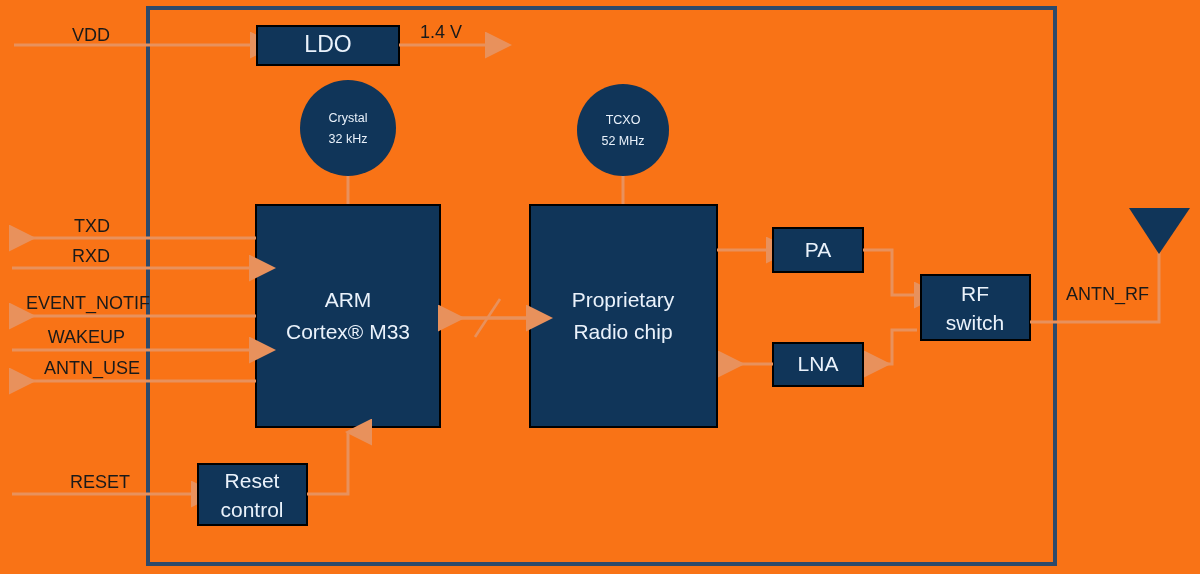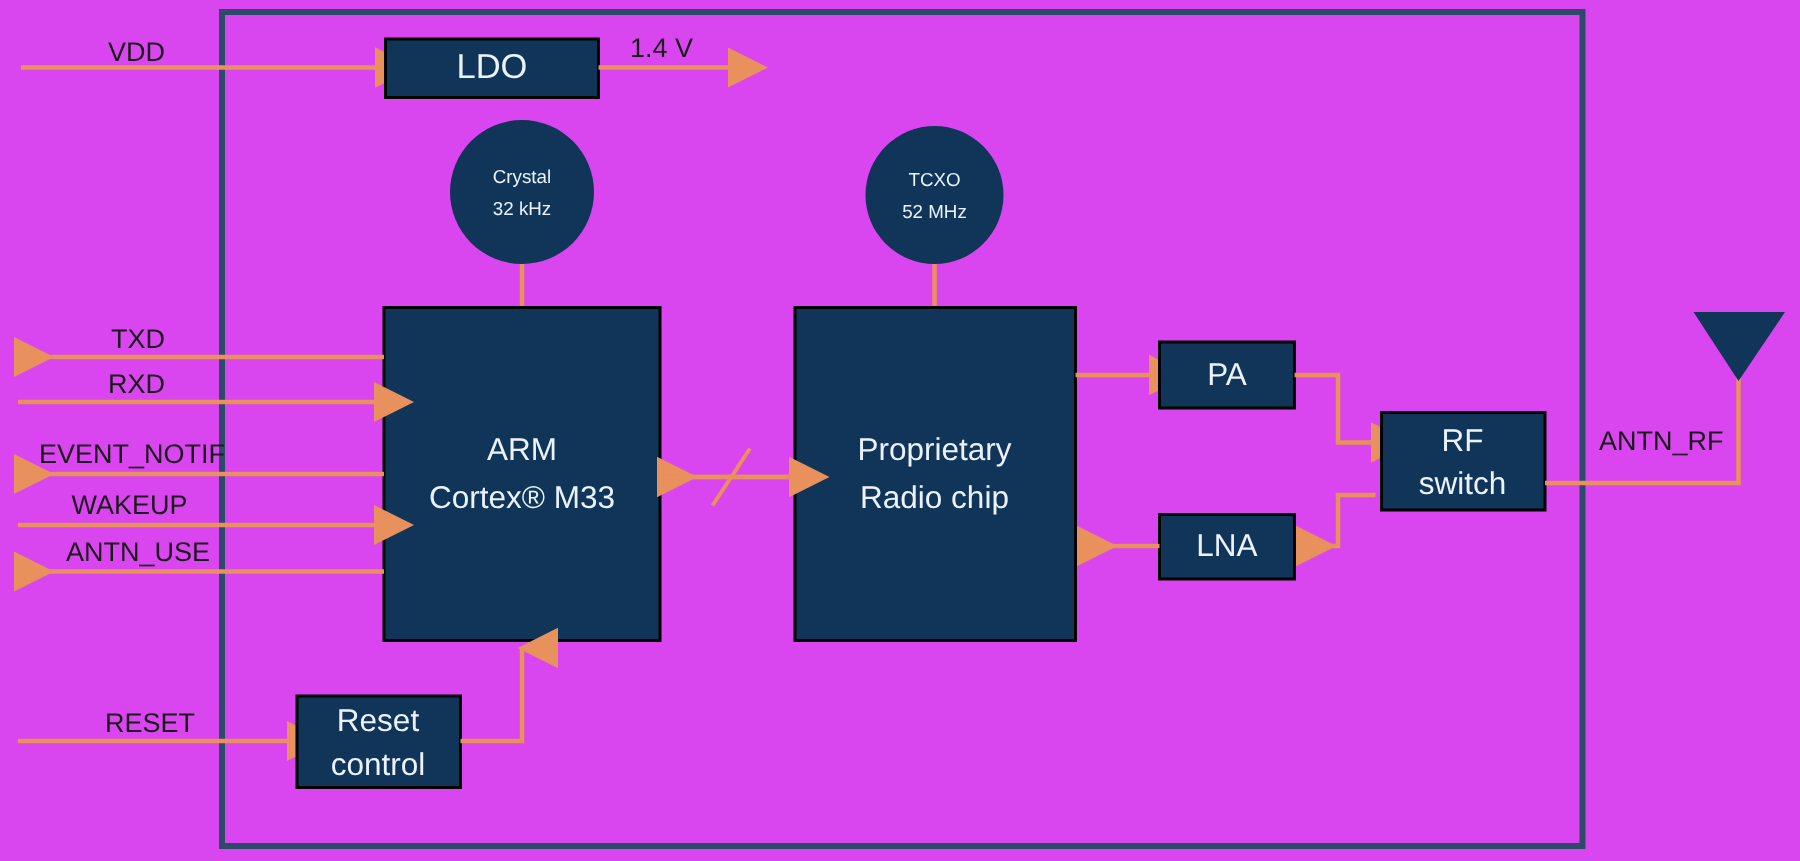--- a/index.html
+++ b/index.html
@@ -7,21 +7,21 @@
     padding: 0;
     background: #ffffff;
   }
   body {
     font-family: "Liberation Sans", sans-serif;
   }
   #canvas {
     position: relative;
     width: 1200px;
     height: 574px;
-    background: #d946ef;
+    background: #f97316;
     overflow: hidden;
   }
   svg#diagram {
     position: absolute;
     left: 0;
     top: 0;
     width: 1200px;
     height: 574px;
   }
   .blk-label {

